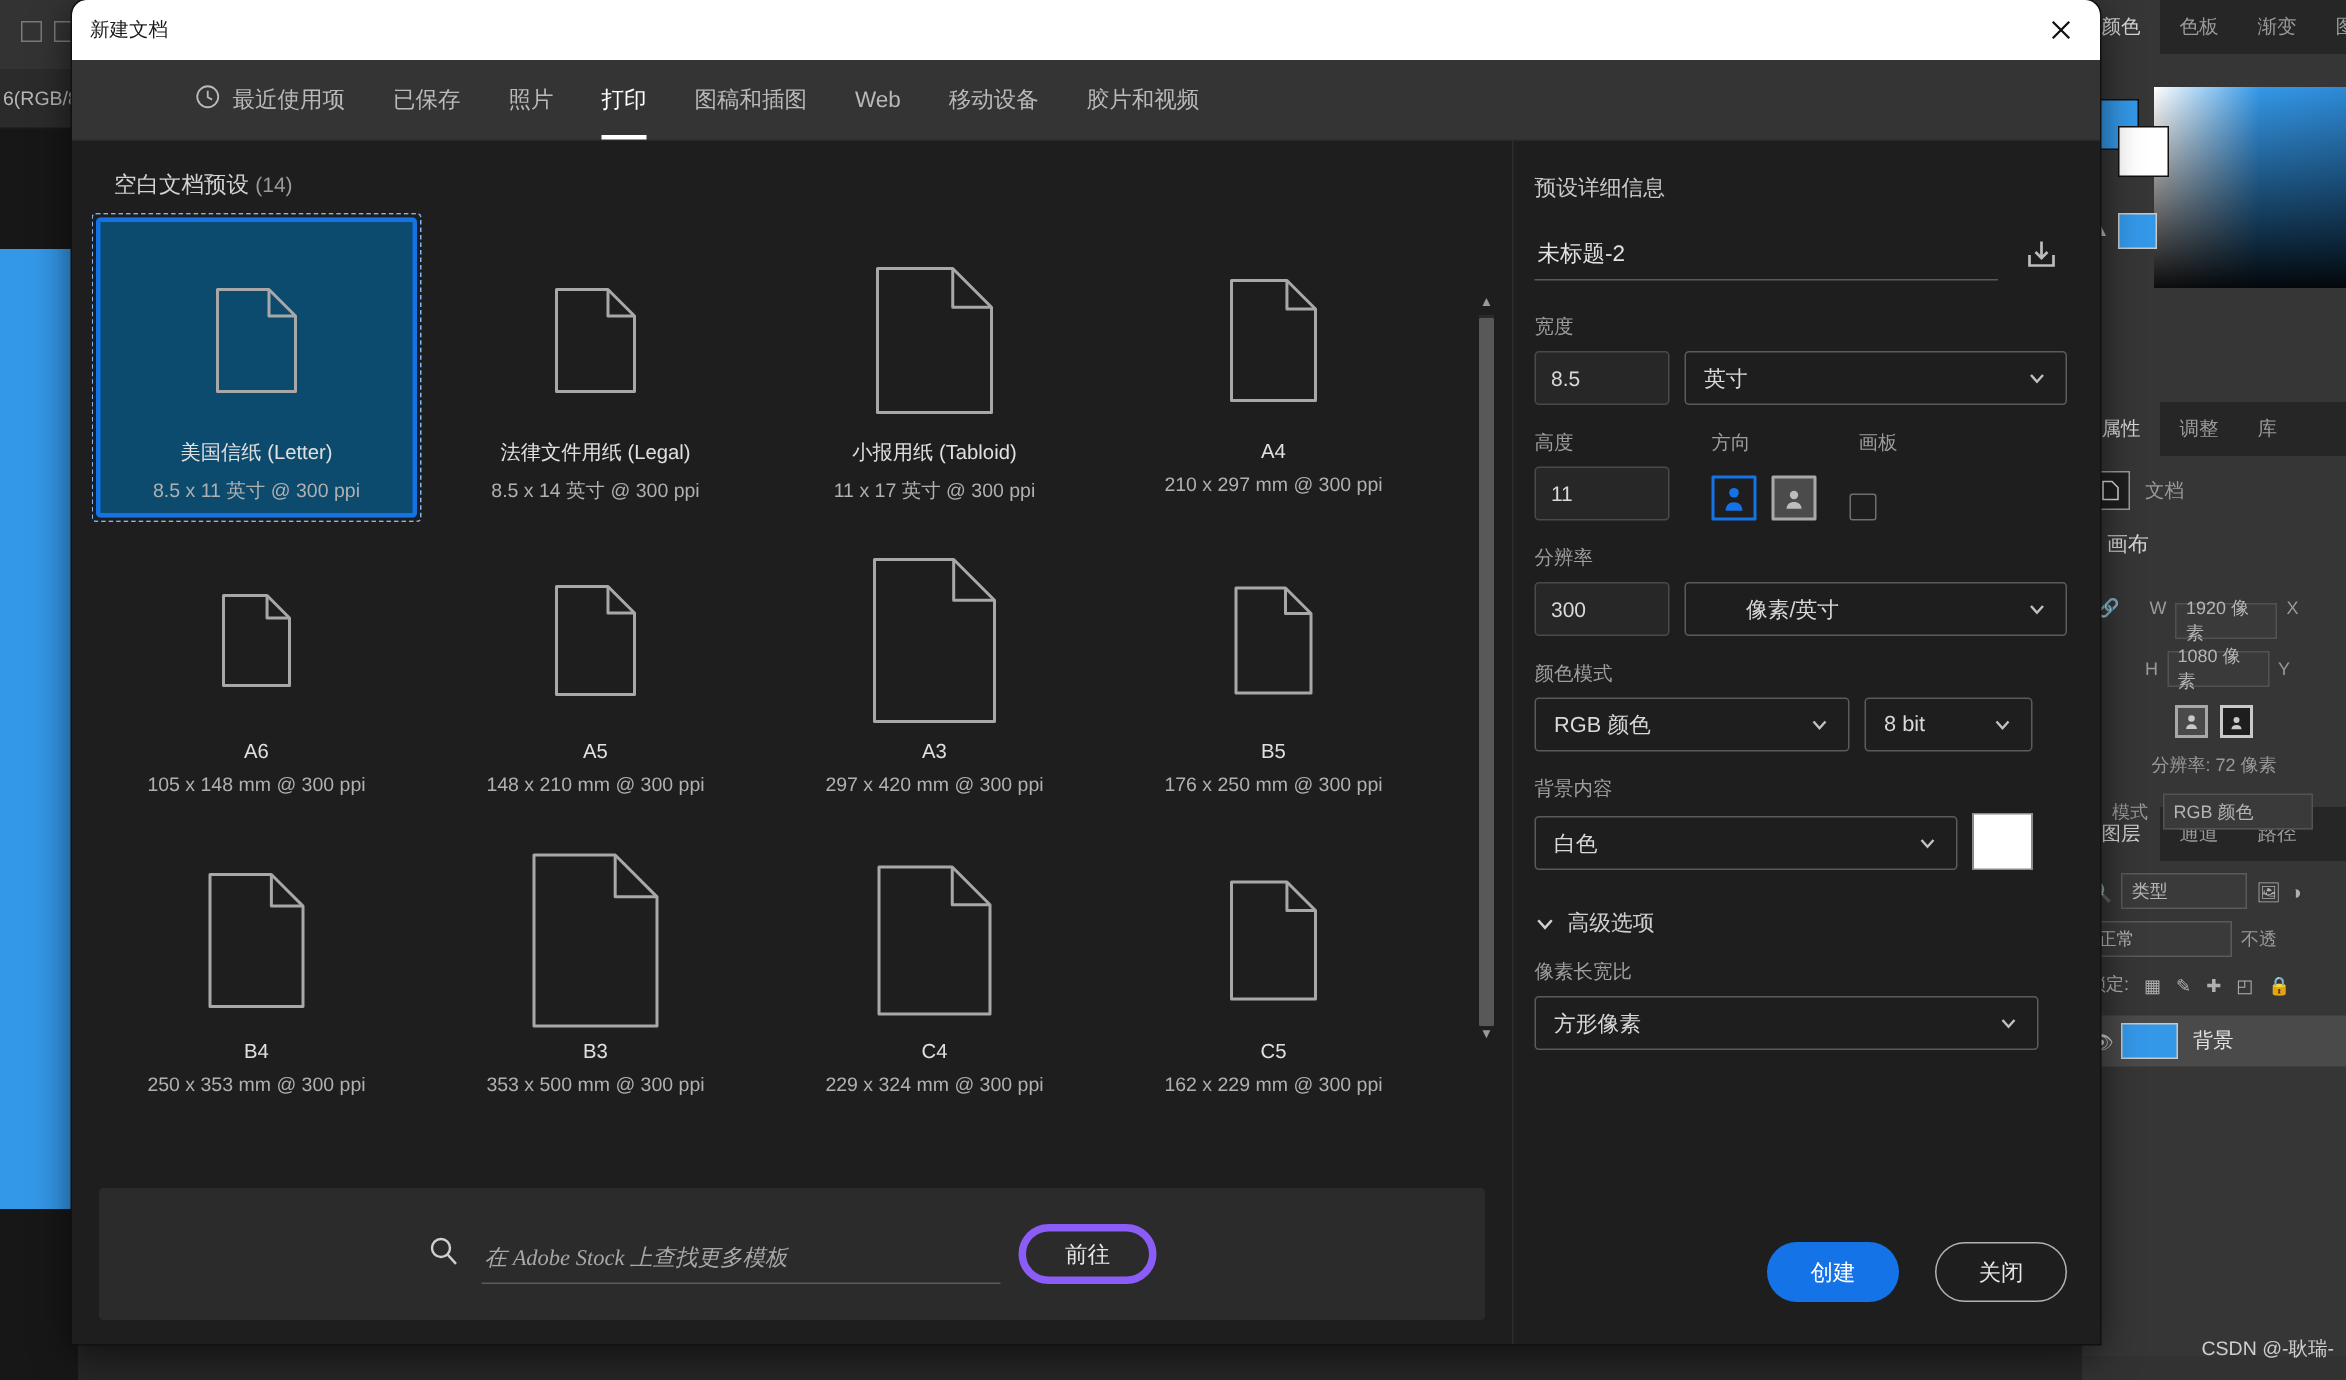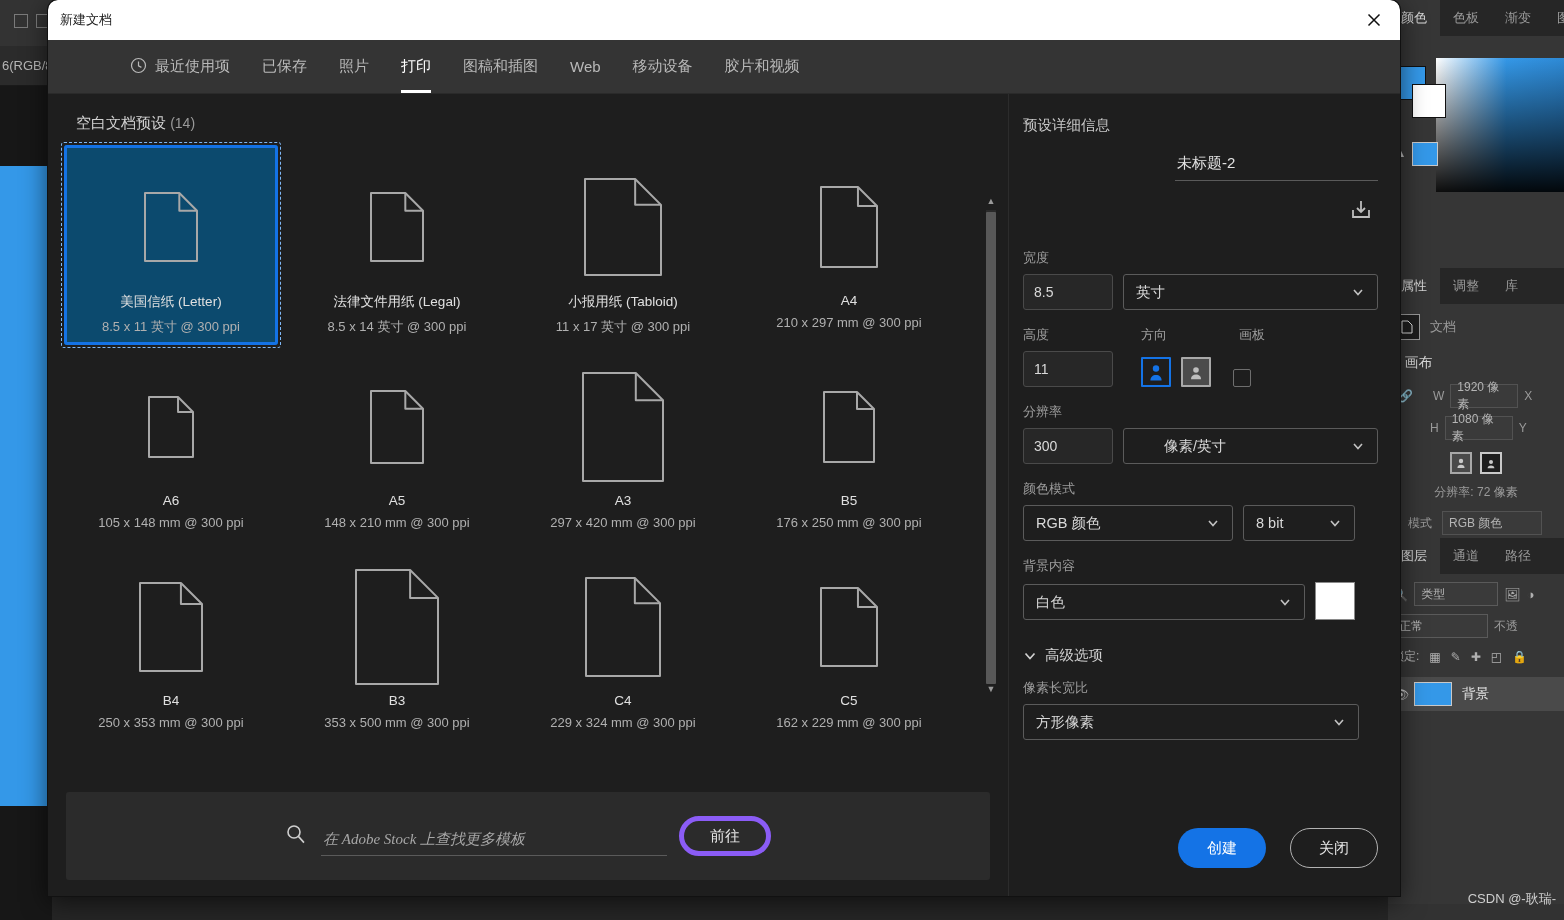--- a/index.html
+++ b/index.html
@@ -135,21 +135,21 @@
     background:transparent; color:#e6e6e6; font-size:15px; cursor:pointer;
   }
 
   #right-pane {
     width:392px; background:#1e1e1e; border-left:1px solid #2c2c2c;
     display:flex; flex-direction:column; padding:22px 22px 0 14px; min-height:0;
   }
   .sec-title { font-size:14.5px; color:#c9c9c9; margin-bottom:18px; }
   .fld-label { font-size:13px; color:#9e9e9e; margin-bottom:7px; }
 
-  #docname-row { display:flex; align-items:flex-end; gap:12px; margin-bottom:22px;flex-direction:column; }
+  #docname-row { display:flex; align-items:flex-end; gap:12px; margin-bottom:22px; }
   #docname {
     flex:1; background:transparent; border:none; border-bottom:1px solid #5a5a5a;
     color:#e2e2e2; font-size:15px; padding:2px 2px 8px 2px; outline:none;
   }
   #save-preset-icon { width:34px; height:34px; display:flex; align-items:center; justify-content:center; cursor:pointer; }
 
   .num-input {
     width:90px; height:36px; background:#272727; border:1px solid #4a4a4a; border-radius:3px;
     color:#d9d9d9; font-size:14px; padding:0 10px; outline:none;
   }
@@ -225,21 +225,21 @@
         </div>
         <span style="color:#9a9a9a; font-size:13px;">文档</span>
       </div>
       <div style="display:flex; align-items:center; gap:6px; margin-top:12px; color:#d6d6d6; font-size:14px;">
         <span style="font-size:9px;">▾</span>
         <span>画布</span>
       </div>
       <div style="display:flex; align-items:center; gap:6px; margin-top:12px; padding-left:4px;">
         <span style="color:#a0a0a0; font-size:12px;">🔗</span>
         <span class="prop-label" style="margin-left:14px;">W</span>
-        <span class="prop-field" style="width:68px;">1920 像素</span>
+        <span class="prop-field" style="width:68px;margin-top:18px;">1920 像素</span>
         <span class="prop-label">X</span>
       </div>
       <div style="display:flex; align-items:center; gap:6px; margin-top:8px; padding-left:4px;">
         <span style="width:12px;"></span>
         <span class="prop-label" style="margin-left:14px;">H</span>
         <span class="prop-field" style="width:68px;">1080 像素</span>
         <span class="prop-label">Y</span>
       </div>
       <div style="display:flex; gap:8px; justify-content:center; margin-top:12px;">
         <span class="orient-btn">

